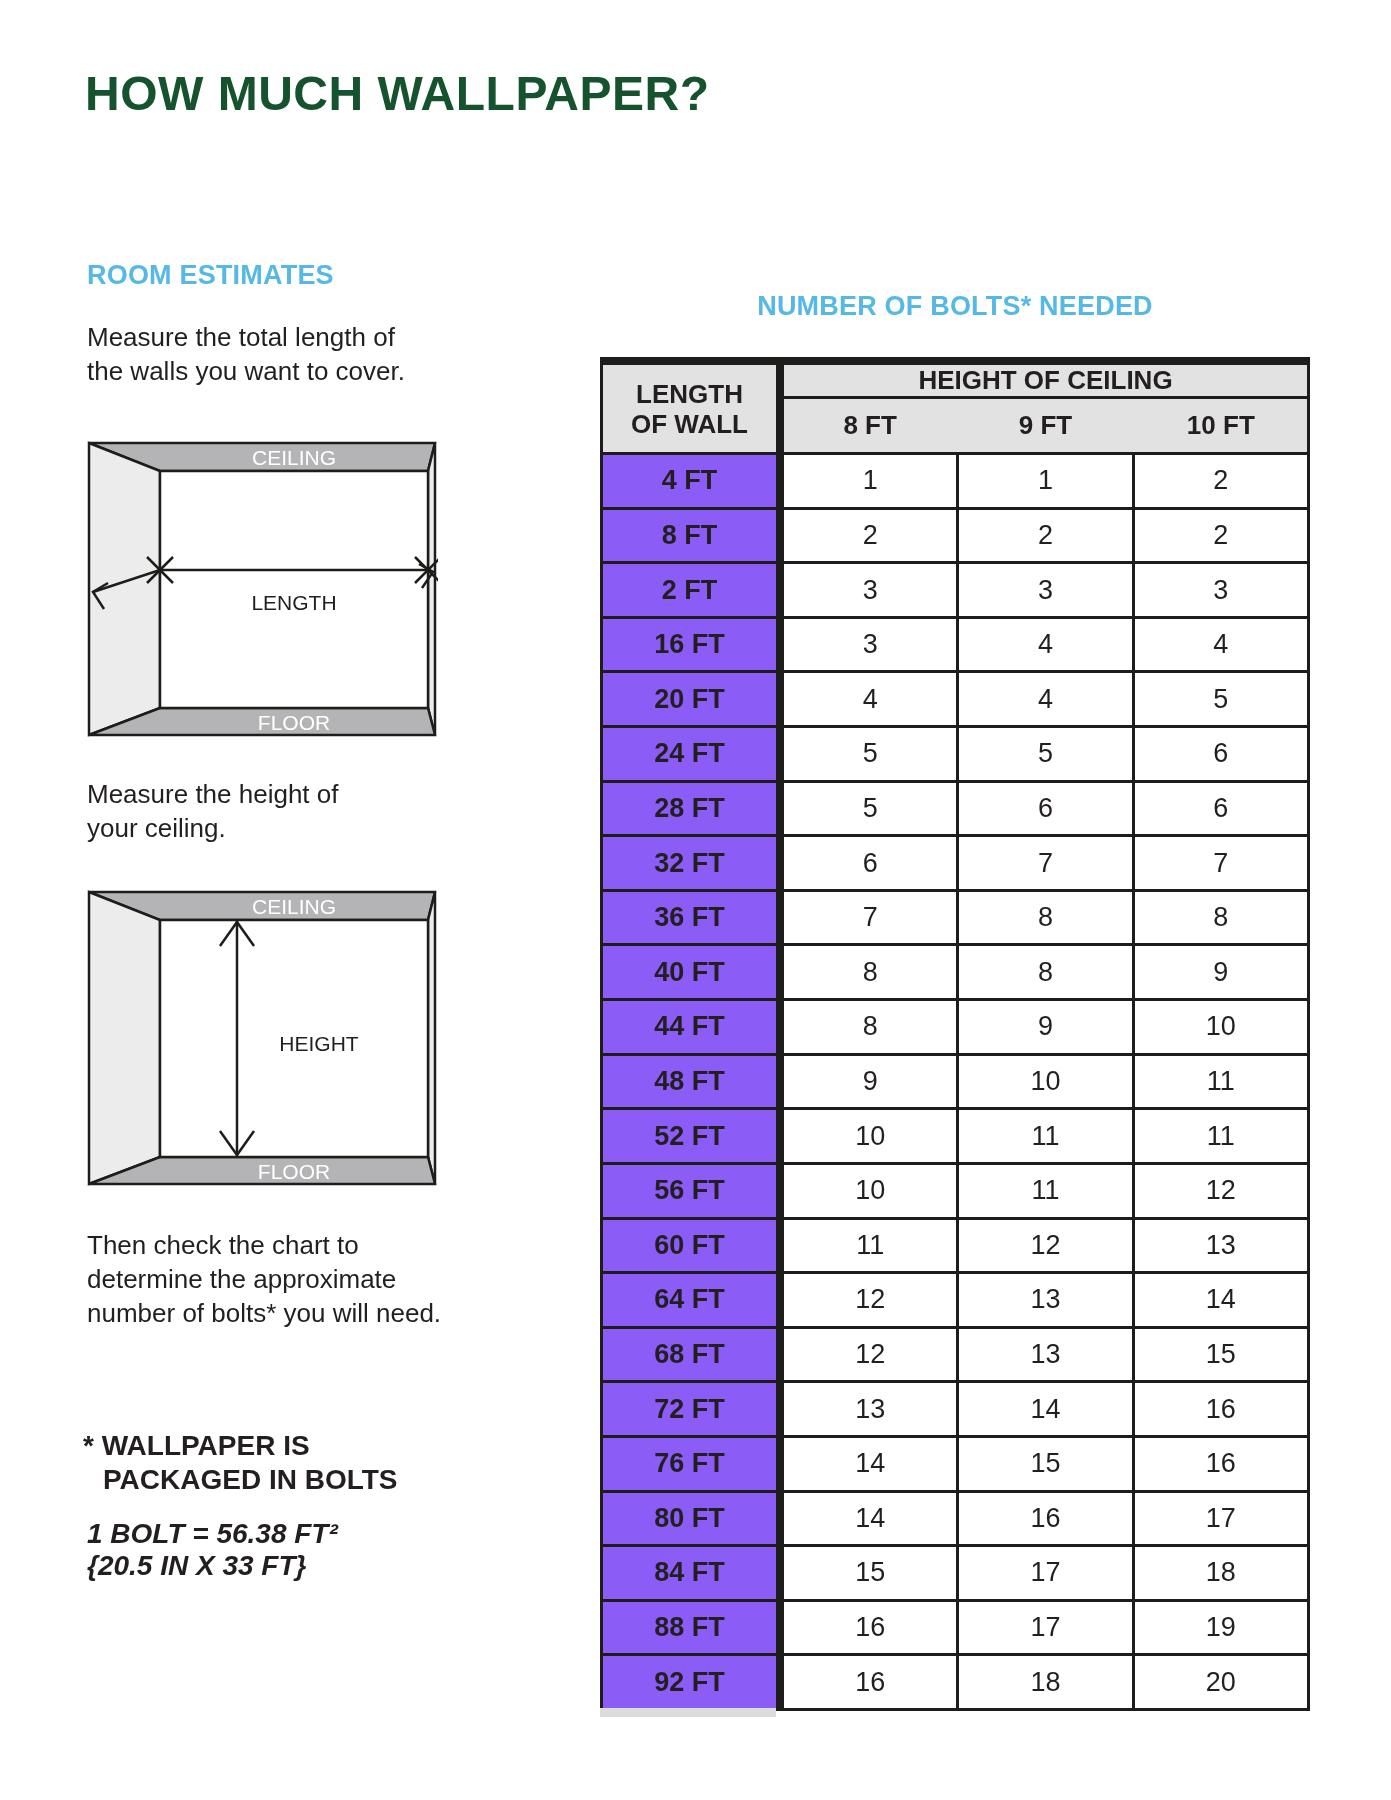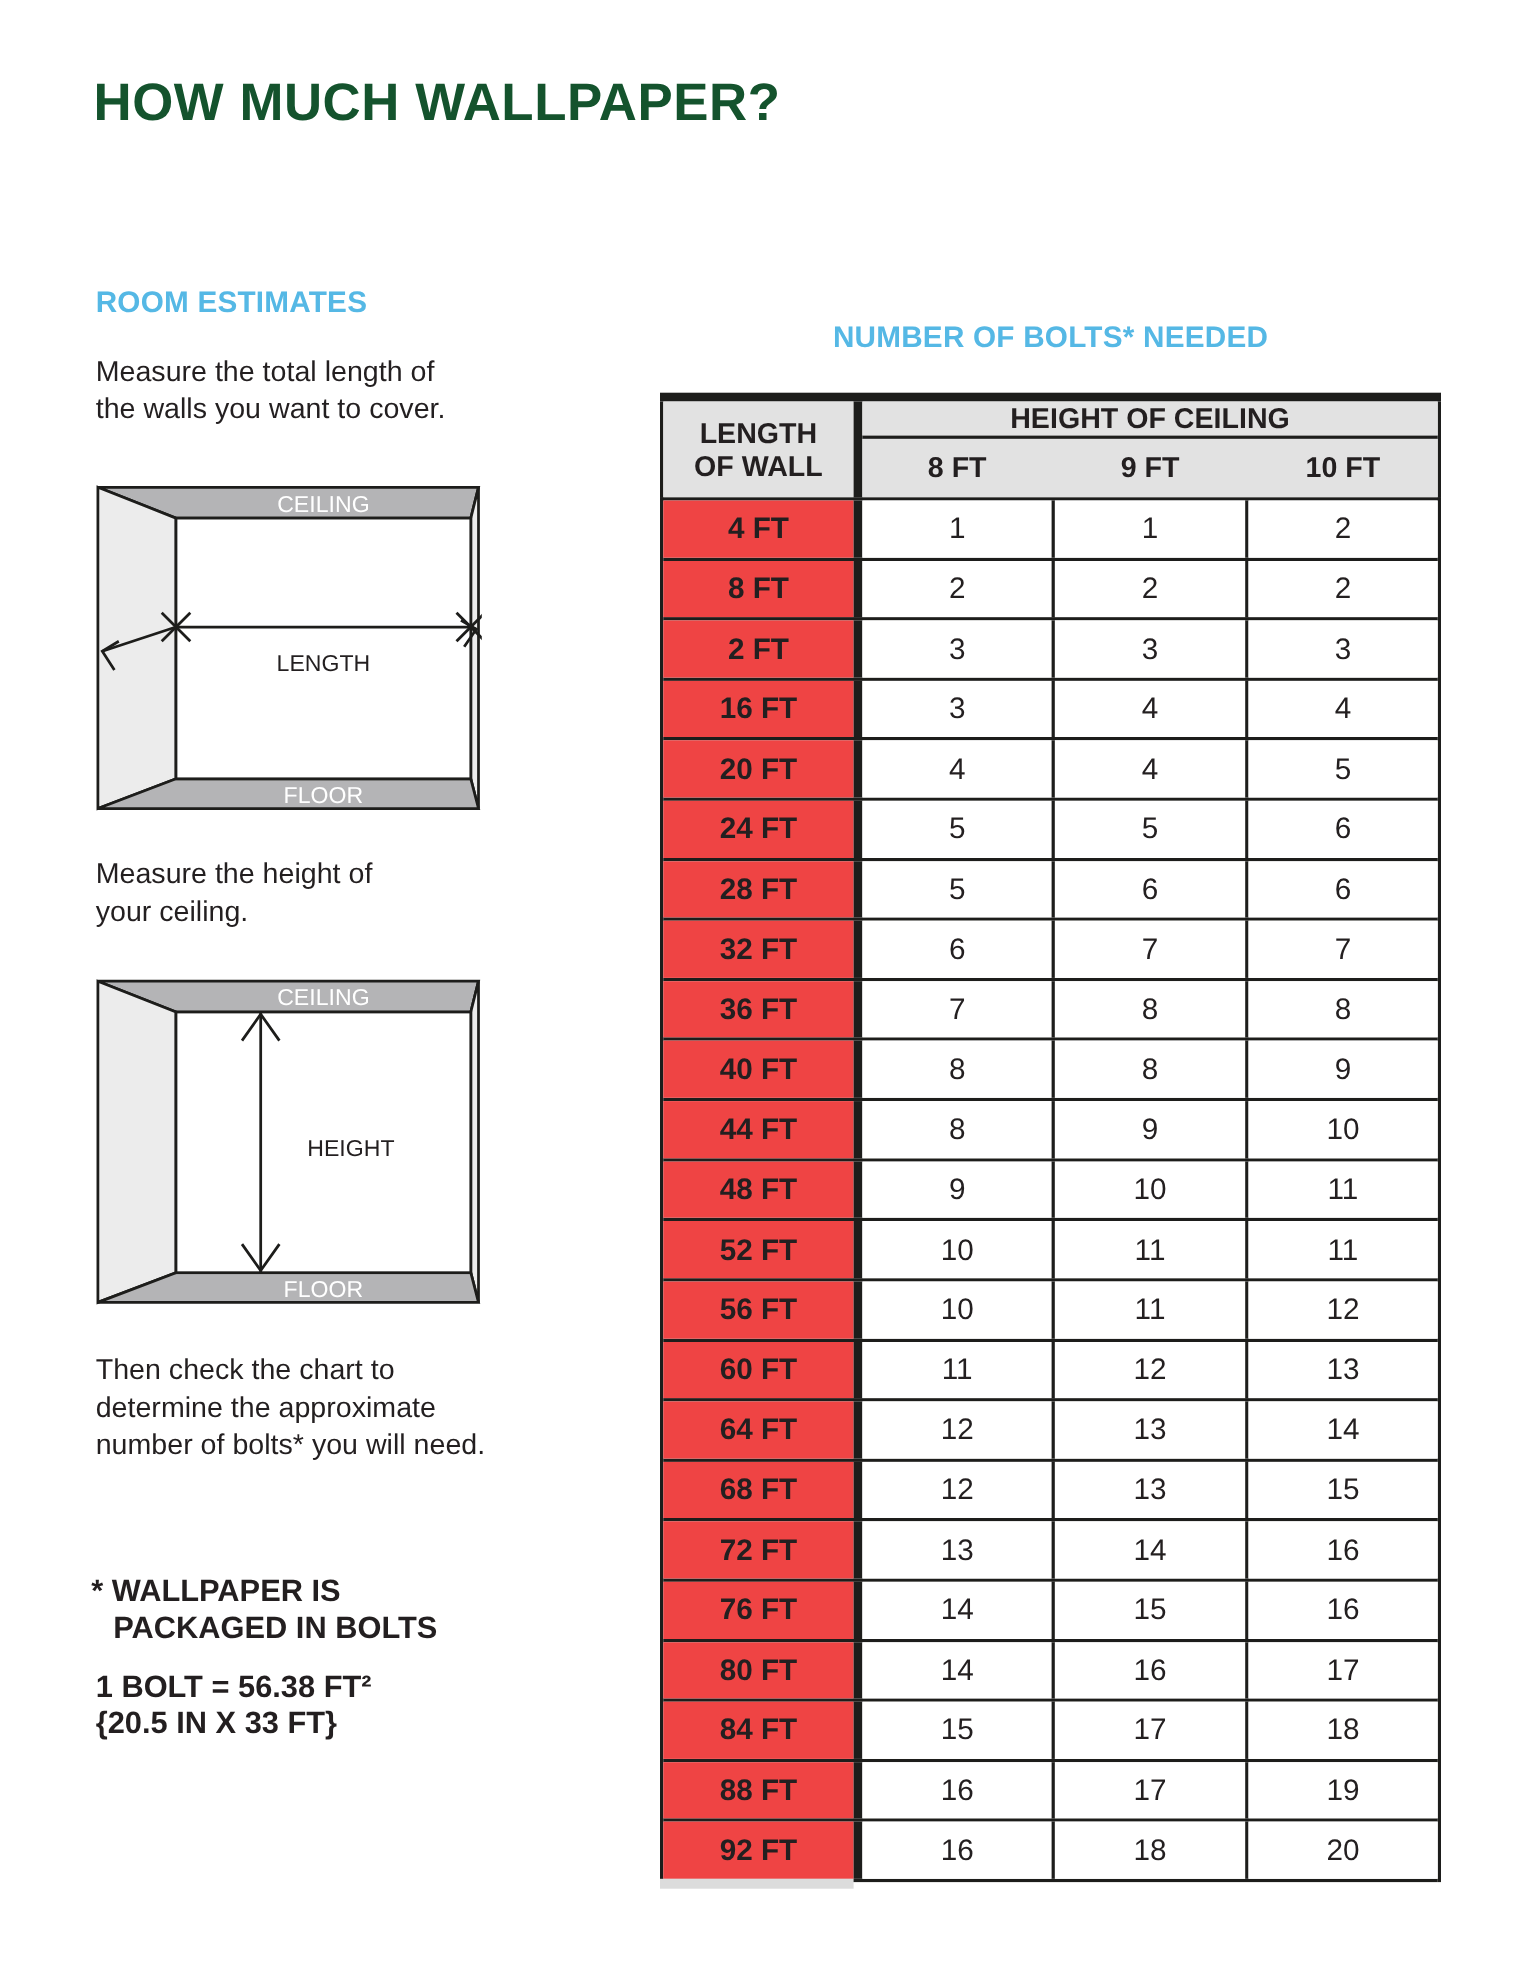--- a/index.html
+++ b/index.html
@@ -12,21 +12,21 @@
   .room-est{left:87px;top:260px;}
   .table-head{left:600px;top:291px;width:710px;text-align:center;}
 
   .body-text{font-size:26px;line-height:34px;color:#231f20;}
   .p1{left:87px;top:320px;}
   .p2{left:87px;top:777px;}
   .p3{left:87px;top:1228px;}
 
   .footnote{left:83px;top:1429px;font-size:28px;font-weight:bold;line-height:34px;}
   .footnote .l2{padding-left:20px;}
-  .boltinfo{left:87px;top:1518px;font-size:28px;font-weight:bold;line-height:32px;}
+  .boltinfo{left:87px;top:1518px;font-size:28px;font-weight:bold;line-height:32px;font-style:italic;}
 
   .diagram{width:352px;}
   .d1{left:86px;top:440px;}
   .d2{left:86px;top:889px;}
 
   
   #bolt-table{left:600px;top:357px;width:710px;height:1351px;}
   .t-topbar{height:8px;background:#1d1d1b;}
   .t-header{display:grid;grid-template-columns:173px 8px 1fr;height:87px;
             border-left:3px solid #1d1d1b;border-right:3px solid #1d1d1b;box-sizing:border-box;}
@@ -36,21 +36,21 @@
   .t-hdr-right{display:flex;flex-direction:column;}
   .t-span-row{height:31px;background:#e2e2e2;display:flex;align-items:center;justify-content:center;
               font-size:26px;font-weight:bold;text-align:right;}
   .t-hline{height:3px;background:#1d1d1b;}
   .t-sub-row{flex:1;background:#e2e2e2;display:grid;grid-template-columns:1fr 3px 1fr 3px 1fr;}
   .t-sub-row .sub{display:flex;align-items:center;justify-content:center;font-size:26px;font-weight:bold;}
   .t-body{height:1256px;border-top:3px solid #1d1d1b;border-left:3px solid #1d1d1b;border-right:3px solid #1d1d1b;
           box-sizing:content-box;width:704px;display:grid;grid-auto-rows:1fr;}
   .trow{display:grid;grid-template-columns:173px 8px 1fr 3px 1fr 3px 1fr;border-bottom:3px solid #1d1d1b;box-sizing:border-box;}
   .trow .cell{display:flex;align-items:center;justify-content:center;font-size:27px;}
-  .trow .label{background:#ef4444;font-weight:bold;}
+  .trow .label{background:#8b5cf6;font-weight:bold;}
   .trow .num{background:#ffffff;}
   .trow .vdiv{background:#1d1d1b;}
   .t-shadow{position:absolute;left:0;top:1351px;width:176px;height:9px;background:#dcdcdc;}
 
   svg text{font-family:"Liberation Sans","DejaVu Sans",sans-serif;}
 </style>
 </head>
 <body>
 
 <div id="page">

